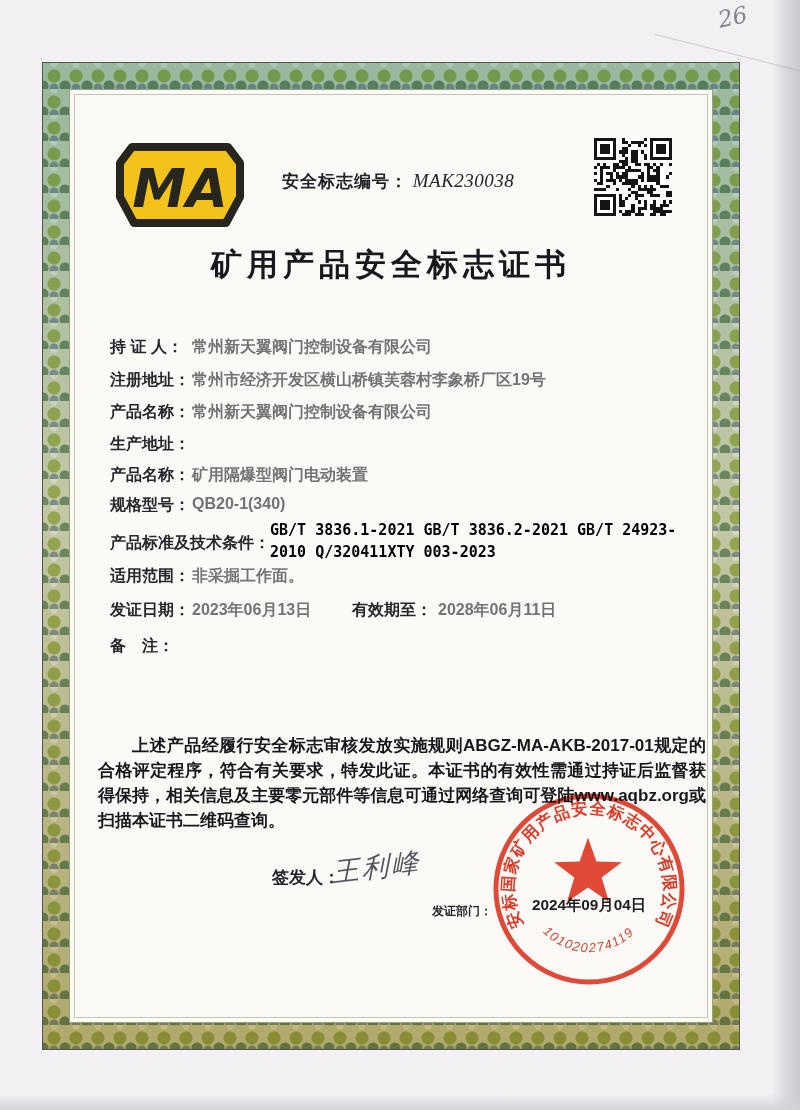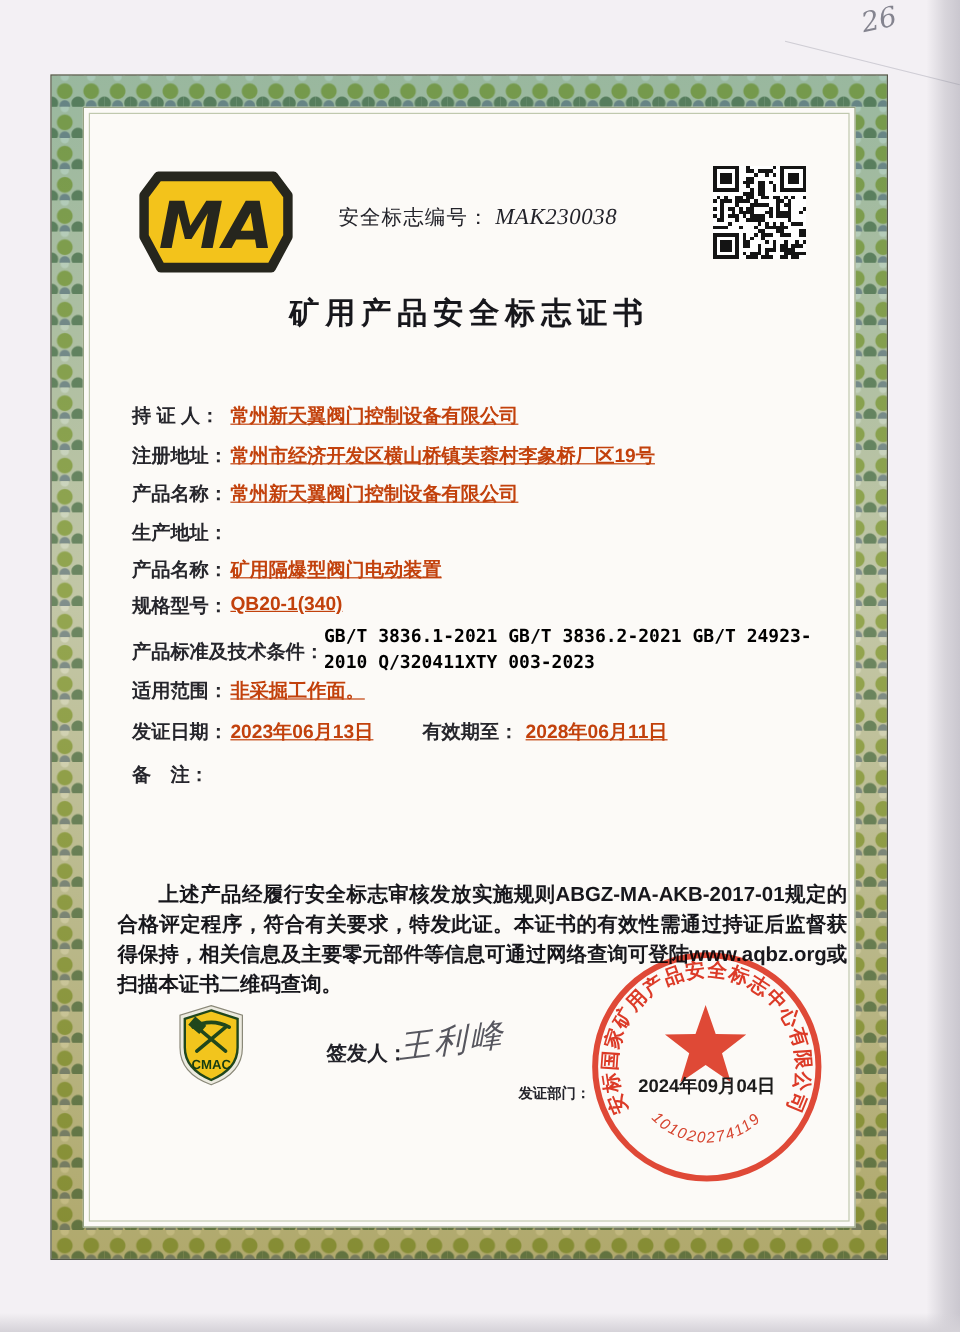--- a/index.html
+++ b/index.html
@@ -27,30 +27,30 @@
       radial-gradient(circle at 22px 23px,#7c9a79 5px,rgba(0,0,0,0) 6px),
       radial-gradient(circle at 11px 25px,#93a3ad 4px,rgba(0,0,0,0) 5px);
     background-size:100% 100%,22px 26px,22px 26px,22px 26px,22px 26px,22px 26px;
     background-blend-mode:multiply,normal,normal,normal,normal,normal;}
   .paper{position:absolute;inset:26px;background:#fcfaf7;border:1px solid #97a383;}
   .thinline{position:absolute;inset:31px;border:1px solid #c0c8ae;}
 
   
   .ma-badge{position:absolute;left:116px;top:140px;text-align:right;}
   .certno{position:absolute;left:282px;top:170px;font-size:17px;color:#23232a;white-space:nowrap;}
-  .certno .lbl{font-weight:400;letter-spacing:1px;}
+  .certno .lbl{font-weight:700;letter-spacing:1px;}
   .certno .val{font-family:"Liberation Serif",serif;font-size:19px;letter-spacing:.5px;font-style:italic;}
   .qr{position:absolute;left:594px;top:138px;width:78px;height:78px;}
 
   .title{position:absolute;left:42px;top:244px;width:698px;text-align:center;
-    font-size:25px;font-weight:bold;color:#17171c;letter-spacing:5px;}
+    font-size:31px;font-weight:bold;color:#17171c;letter-spacing:5px;}
 
   
   .flabel{position:absolute;left:110px;font-size:16px;font-weight:bold;color:#26262c;white-space:nowrap;}
-  .fvalue{position:absolute;left:192px;font-size:16px;font-weight:bold;color:#c2410c;white-space:nowrap;text-decoration:underline;}
+  .fvalue{position:absolute;left:192px;font-size:16px;font-weight:bold;color:#737373;white-space:nowrap;}
   .r0{top:337px}.r1{top:370px}.r2{top:402px}.r3{top:434px}.r4{top:465px}.r5{top:495px}
   .std-label{top:533px;}
   .std-value{position:absolute;left:270px;top:519px;width:440px;font-family:"DejaVu Sans Mono",monospace;
     font-size:15px;font-weight:bold;color:#000000;line-height:22px;}
   .r7{top:566px}
   .d-issue-l{left:110px;top:600px}.d-issue-v{left:192px;top:600px}
   .d-valid-l{left:352px;top:600px}.d-valid-v{left:438px;top:600px}
   .remark{top:636px}
 
   .statement{position:absolute;left:98px;top:733px;width:608px;font-size:17px;font-weight:bold;
@@ -325,33 +325,20 @@
 
   <span class="flabel d-issue-l">发证日期：</span>
   <span class="fvalue d-issue-v">2023年06月13日</span>
   <span class="flabel d-valid-l">有效期至：</span>
   <span class="fvalue d-valid-v">2028年06月11日</span>
 
   <span class="flabel remark">备　注：</span>
 
   <div class="statement">上述产品经履行安全标志审核发放实施规则ABGZ-MA-AKB-2017-01规定的合格评定程序，符合有关要求，特发此证。本证书的有效性需通过持证后监督获得保持，相关信息及主要零元部件等信息可通过网络查询可登陆www.aqbz.org或扫描本证书二维码查询。</div>
 
-  <div class="cmac">
-    <svg width="62" height="70" viewBox="0 0 62 70">
-      <path d="M31,2 L57,10 V37 C57,54 45,63 31,68 C17,63 5,54 5,37 V10 Z" fill="#eceadf" stroke="#8a8878" stroke-width="1"></path>
-      <path d="M31,6 L53,13 V37 C53,51 43,59 31,64 C19,59 9,51 9,37 V13 Z" fill="#f2c51d" stroke="#20471c" stroke-width="2"></path>
-      <g stroke="#20471c" stroke-width="3" stroke-linecap="round" fill="none">
-        <line x1="19" y1="40" x2="43" y2="20"></line>
-        <path d="M16,20 Q31,12 46,20"></path>
-        <line x1="19" y1="20" x2="43" y2="40"></line>
-        <rect x="15" y="15" width="9" height="6" fill="#20471c" transform="rotate(40 19 18)"></rect>
-      </g>
-      <text x="31" y="55" text-anchor="middle" font-family="Liberation Sans, sans-serif" font-size="11" font-weight="bold" fill="#163d12">CMAC</text>
-    </svg>
-  </div>
 
   <span class="signer">签发人：</span>
   <span class="signature">王利峰</span>
   <span class="dept">发证部门：</span>
 
   <div class="seal">
     <svg width="198" height="198" viewBox="0 0 200 200">
       <defs>
         <path id="ringPath" d="M34.2,138 A76,76 0 1 1 165.8,138" fill="none"></path>
         <path id="serialPath" d="M51,141 A64,64 0 0 0 149,141" fill="none"></path>

